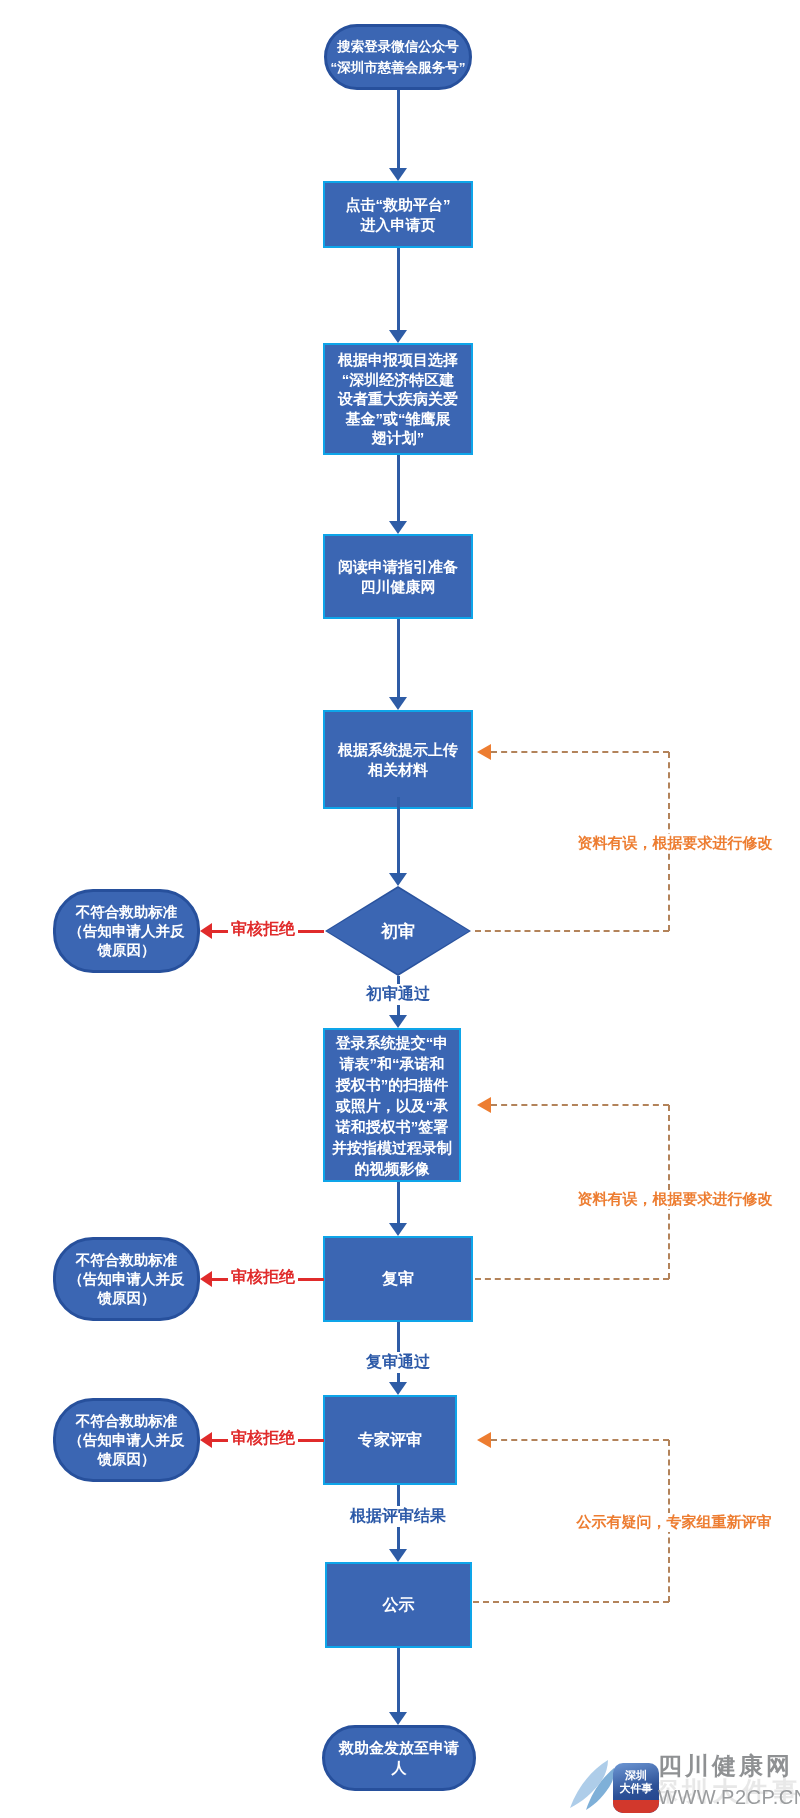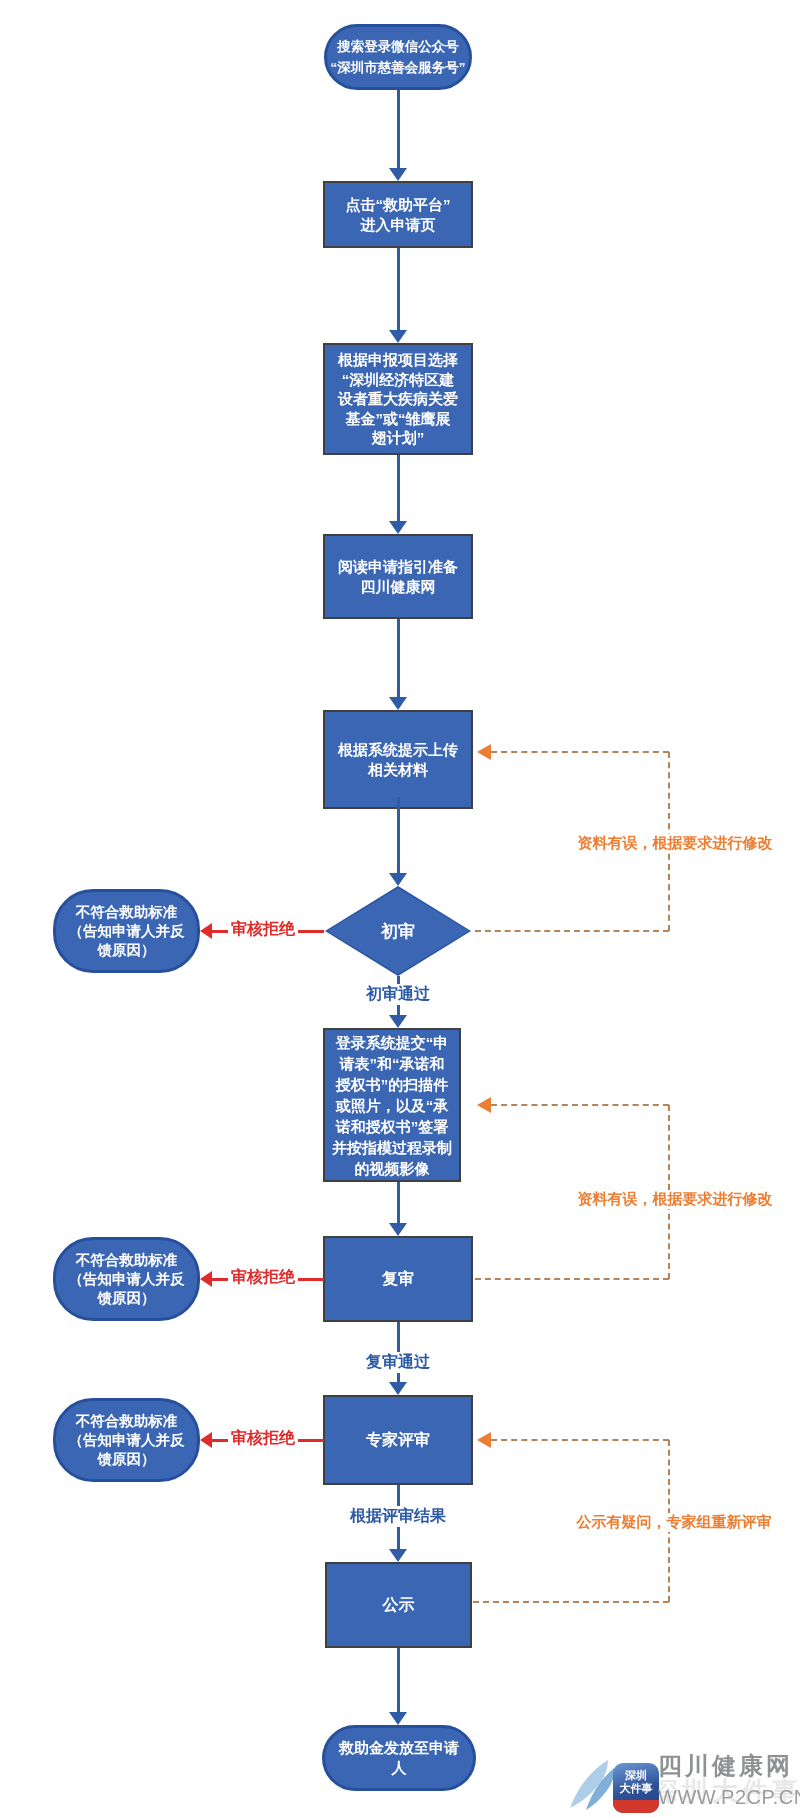--- a/index.html
+++ b/index.html
@@ -4,21 +4,21 @@
 <style>
   html,body{margin:0;padding:0;background:#ffffff;}
   #canvas{
     position:relative;width:800px;height:1818px;background:#ffffff;overflow:hidden;
     font-family:"Liberation Sans","DejaVu Sans",sans-serif;
     border-radius:6px;
   }
   
   .node{
     position:absolute;box-sizing:border-box;
-    background:#3b66b3;border:2px solid #404040;
+    background:#3b66b3;border:2px solid #0ea5e9;
     color:#ffffff;font-weight:bold;text-align:center;
     display:flex;align-items:center;justify-content:center;
     white-space:pre-line;font-size:15px;line-height:20px;
   }
   .stadium{border-radius:34px;border:3px solid #27509c;}
   .oval{border-radius:40px;border:3px solid #27509c;font-size:14.5px;line-height:19px;}
   
   .diamond-outer{
     position:absolute;left:325px;top:886px;width:146px;height:90px;
     background:#2a539e;clip-path:polygon(50% 0,100% 50%,50% 100%,0 50%);
@@ -109,21 +109,21 @@
   <div class="node" style="left:323px;top:1028px;width:138px;height:154px;line-height:21px;">登录系统提交“申
 请表”和“承诺和
 授权书”的扫描件
 或照片，以及“承
 诺和授权书”签署
 并按指模过程录制
 的视频影像</div>
 
   <div class="node" style="left:323px;top:1236px;width:150px;height:86px;font-size:16px;">复审</div>
 
-  <div class="node" style="left:323px;top:1395px;width:150px;height:90px;font-size:16px;">专家评审</div>
+  <div class="node" style="left:323px;top:1395px;width:134px;height:90px;font-size:16px;">专家评审</div>
 
   <div class="node" style="left:325px;top:1562px;width:147px;height:86px;font-size:16px;">公示</div>
 
   <div class="node stadium" style="left:322px;top:1725px;width:154px;height:66px;">救助金发放至申请
 人</div>
 
   <div class="node oval" style="left:53px;top:889px;width:147px;height:84px;">不符合救助标准
 （告知申请人并反
 馈原因）</div>
   <div class="node oval" style="left:53px;top:1237px;width:147px;height:84px;">不符合救助标准

